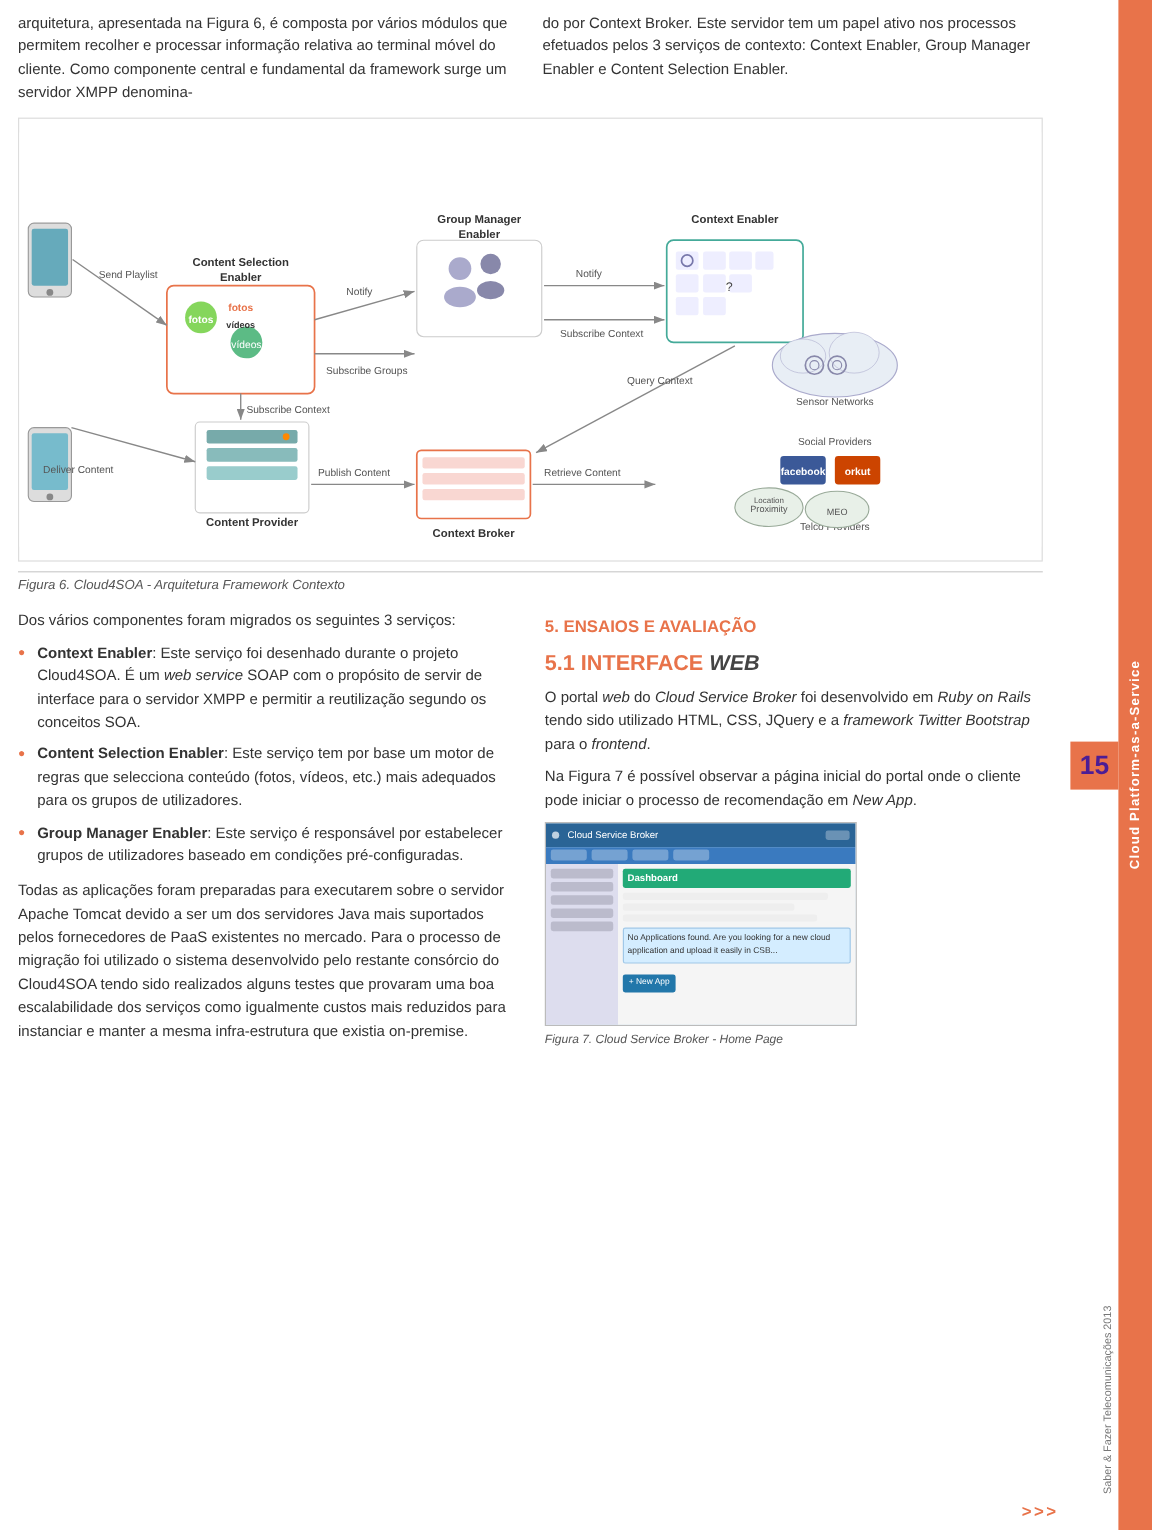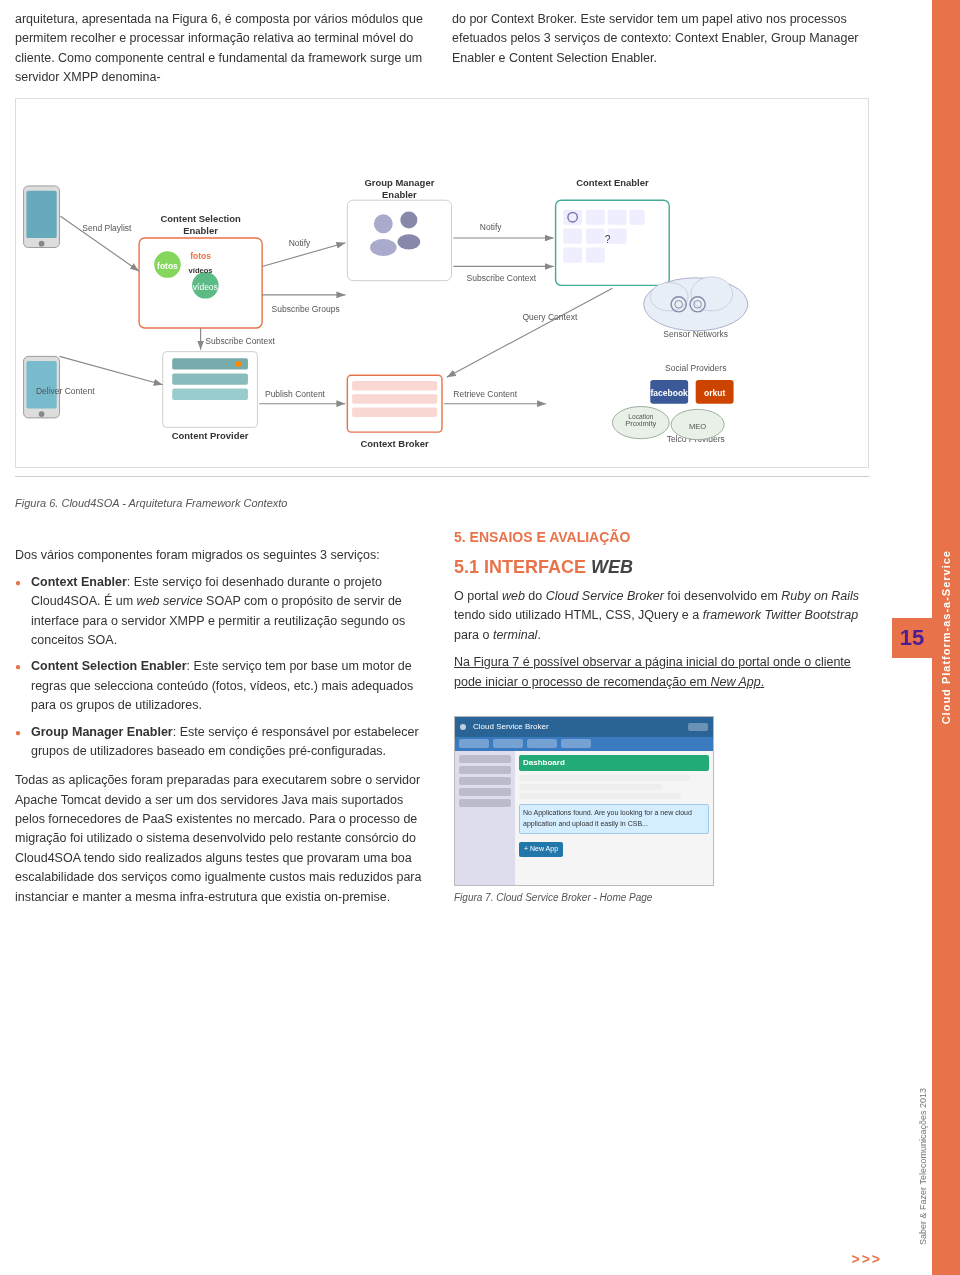--- a/index.html
+++ b/index.html
@@ -82,21 +82,21 @@
       margin-bottom: 8px;
       overflow: hidden;
     }
 
     
     .figure-caption {
       font-size: 11px;
       color: #555;
       margin-bottom: 14px;
       border-top: 1px solid #ccc;
-      padding-top: 20px;
+      padding-top: 5px;
     }
     .figure-caption em { font-style: italic; }
 
     
     .lower-section {
       display: flex;
       gap: 24px;
       margin-bottom: 14px;
     }
     .lower-col {
@@ -334,21 +334,21 @@
       </defs>
     </svg>
   </div>
 
   <p class="figure-caption">
     <em>Figura 6. Cloud4SOA - Arquitetura Framework Contexto</em>
   </p>
 
   <div class="lower-section">
     <div class="lower-col">
-      <p style="margin-bottom:8px;margin-top:23px;">Dos vários componentes foram migrados os seguintes 3 serviços:</p>
+      <p style="margin-bottom:8px;">Dos vários componentes foram migrados os seguintes 3 serviços:</p>
       <ul>
         <li>
           <strong>Context Enabler</strong><span>: Este serviço foi desenhado durante o projeto Cloud4SOA. É um <em>web service</em> SOAP com o propósito de servir de interface para o servidor XMPP e permitir a reutilização segundo os conceitos SOA.</span>
         </li>
         <li>
           <strong>Content Selection Enabler</strong><span>: Este serviço tem por base um motor de regras que selecciona conteúdo (fotos, vídeos, etc.) mais adequados para os grupos de utilizadores.</span>
         </li>
         <li>
           <strong>Group Manager Enabler</strong><span>: Este serviço é responsável por estabelecer grupos de utilizadores baseado em condições pré-configuradas.</span>
         </li>
@@ -359,23 +359,23 @@
     <div class="lower-col">
       <p class="section-title">
         <span>5</span>. <span>ENSAIOS E AVALIAÇÃO</span>
       </p>
 
       <p class="subsection-title">
         <span>5.1</span> <span>INTERFACE</span> <em>WEB</em>
       </p>
 
       <p style="margin-bottom:8px;font-size:12.5px;line-height:1.55;">
-        O portal <em>web</em> do <em>Cloud Service Broker</em> foi desenvolvido em <em>Ruby on Rails</em> tendo sido utilizado HTML, CSS, JQuery e a <em>framework Twitter Bootstrap</em> para o <em>terminal</em>.
+        O portal <em>web</em> do <em>Cloud Service Broker</em> foi desenvolvido em <em>Ruby on Rails</em> tendo sido utilizado HTML, CSS, JQuery e a <em>framework Twitter Bootstrap</em> para o <em>frontend</em>.
       </p>
-      <p style="margin-bottom:24px;font-size:12.5px;line-height:1.55;text-decoration:underline;">
+      <p style="margin-bottom:8px;font-size:12.5px;line-height:1.55;">
         Na Figura 7 é possível observar a página inicial do portal onde o cliente pode iniciar o processo de recomendação em <em>New App</em>.
       </p>
 
       <div class="bottom-figure">
         <div class="figure-screenshot">
           <div class="screenshot-header">
             <div class="screenshot-header-dot"></div>
             <span style="color:white;font-size:8px;margin-left:4px;">Cloud Service Broker</span>
             <div style="flex:1;"></div>
             <div style="background:rgba(255,255,255,0.3);height:8px;width:20px;border-radius:2px;"></div>

